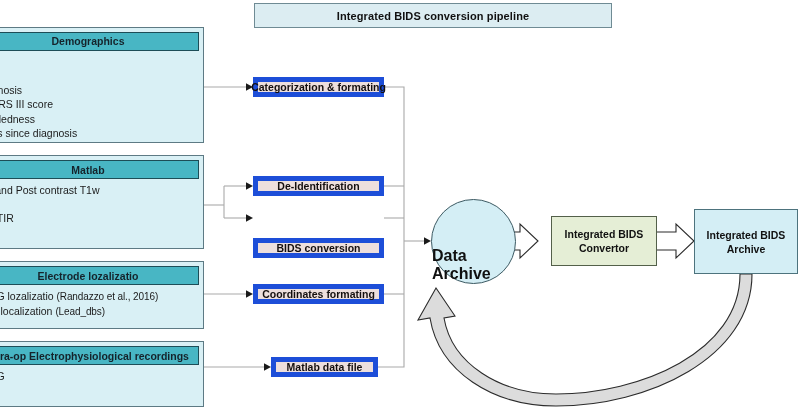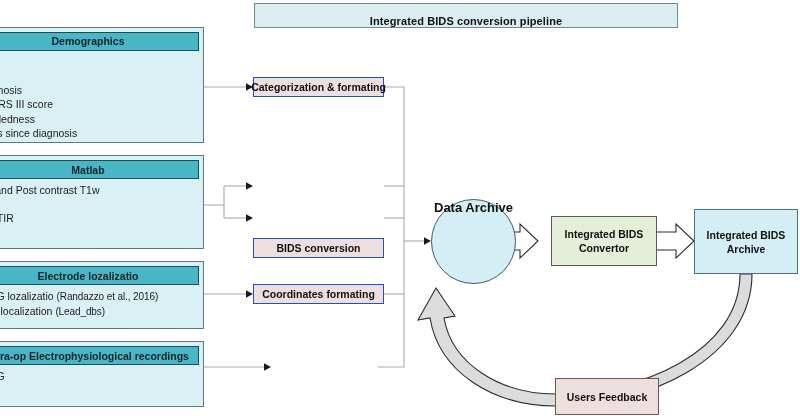--- a/index.html
+++ b/index.html
@@ -71,39 +71,39 @@
     white-space: nowrap;
   }
   .src-body .cite {
     font-size: 10px;
     letter-spacing: -.1px;
   }
 
   
   .proc-box {
     background: #eddfdd;
-    border: 1px solid #1d4ed8;
+    border: 5px solid #1d4ed8;
     display: flex;
     align-items: center;
     justify-content: center;
     font-size: 10.5px;
     font-weight: bold;
     color: #140f0f;
     white-space: nowrap;
   }
 
   
   .archive-circle {
     background: #d4eef5;
     border: 1px solid #3c5a63;
     border-radius: 50%;
     display: flex;
-    align-items: flex-start;
-    justify-content: center;
-    font-size: 13px;
+    align-items: flex-end;
+    justify-content: center;
+    font-size: 16px;
     font-weight: bold;
     color: #101010;
   }
 
   
   .convertor-box {
     background: #e5eed6;
     border: 1px solid #53604a;
     display: flex;
     align-items: center;
@@ -205,21 +205,21 @@
              C500,394 452,364 444,318
              L455,316
              L436,288
              L418,320
              L430,318
              C439,372 493,406 556,406
              C648,406 752,358 752,274
              Z"></path>
   </svg>
 
-  <div class="node title-banner" style="left:254px; top:3px; width:424px; height:25px;align-items:flex-end;">
+  <div class="node title-banner" style="left:254px; top:3px; width:358px; height:25px;">
     <span>Integrated BIDS conversion pipeline</span>
   </div>
 
   <div class="node src-card" style="left:-28px; top:27px; width:232px; height:116px;">
     <div class="src-head">
       <span>Demographics</span>
     </div>
     <div class="src-body">
       <div class="li">Age</div>
       <div class="li">Sex</div>
@@ -265,45 +265,48 @@
     <div class="src-body">
       <div class="li">ECoG</div>
       <div class="li">LFP</div>
     </div>
   </div>
 
   <div class="node proc-box" style="left:253px; top:77px; width:131px; height:20px;">
     <span>Categorization &amp; formating</span>
   </div>
 
+  <div class="node proc-box" style="left:253px; top:176px; width:131px; height:20px;">
+    <span>De-Identification</span>
+  </div>
 
   <div class="node proc-box" style="left:253px; top:208px; width:131px; height:20px;margin-top:30px;">
     <span>BIDS conversion</span>
   </div>
 
   <div class="node proc-box" style="left:253px; top:284px; width:131px; height:20px;">
     <span>Coordinates formating</span>
   </div>
 
+  <div class="node proc-box" style="left:271px; top:357px; width:107px; height:20px;">
+    <span>Matlab data file</span>
+  </div>
 
   <div class="node archive-circle" style="left:431px; top:199px; width:85px; height:85px;">
     <span>Data Archive</span>
   </div>
 
   <div class="node convertor-box" style="left:551px; top:216px; width:106px; height:50px;">
     <div>
       <div>Integrated BIDS</div>
       <div>Convertor</div>
     </div>
   </div>
 
   <div class="node database-box" style="left:694px; top:209px; width:104px; height:65px;">
     <div>
       <div>Integrated BIDS</div>
       <div>Archive</div>
     </div>
   </div>
 
-  <div class="node feedback-box" style="left:555px; top:378px; width:104px; height:37px;">
-    <span>Users Feedback</span>
-  </div>
 
 </div>
 
 </body></html>

